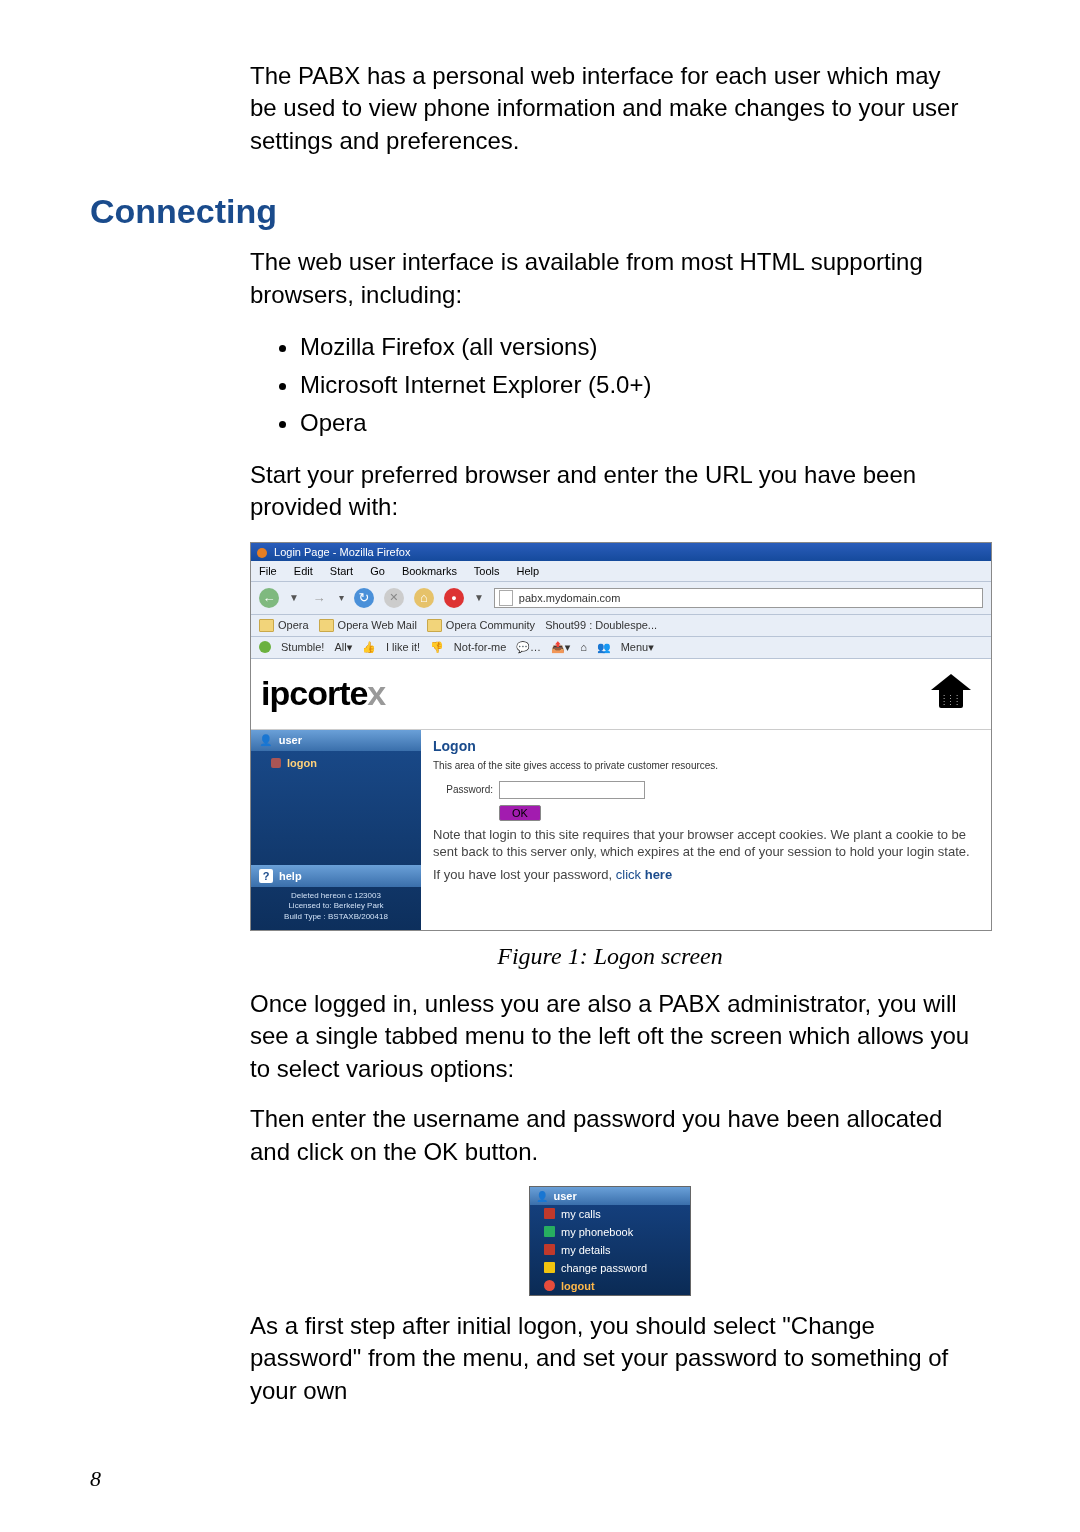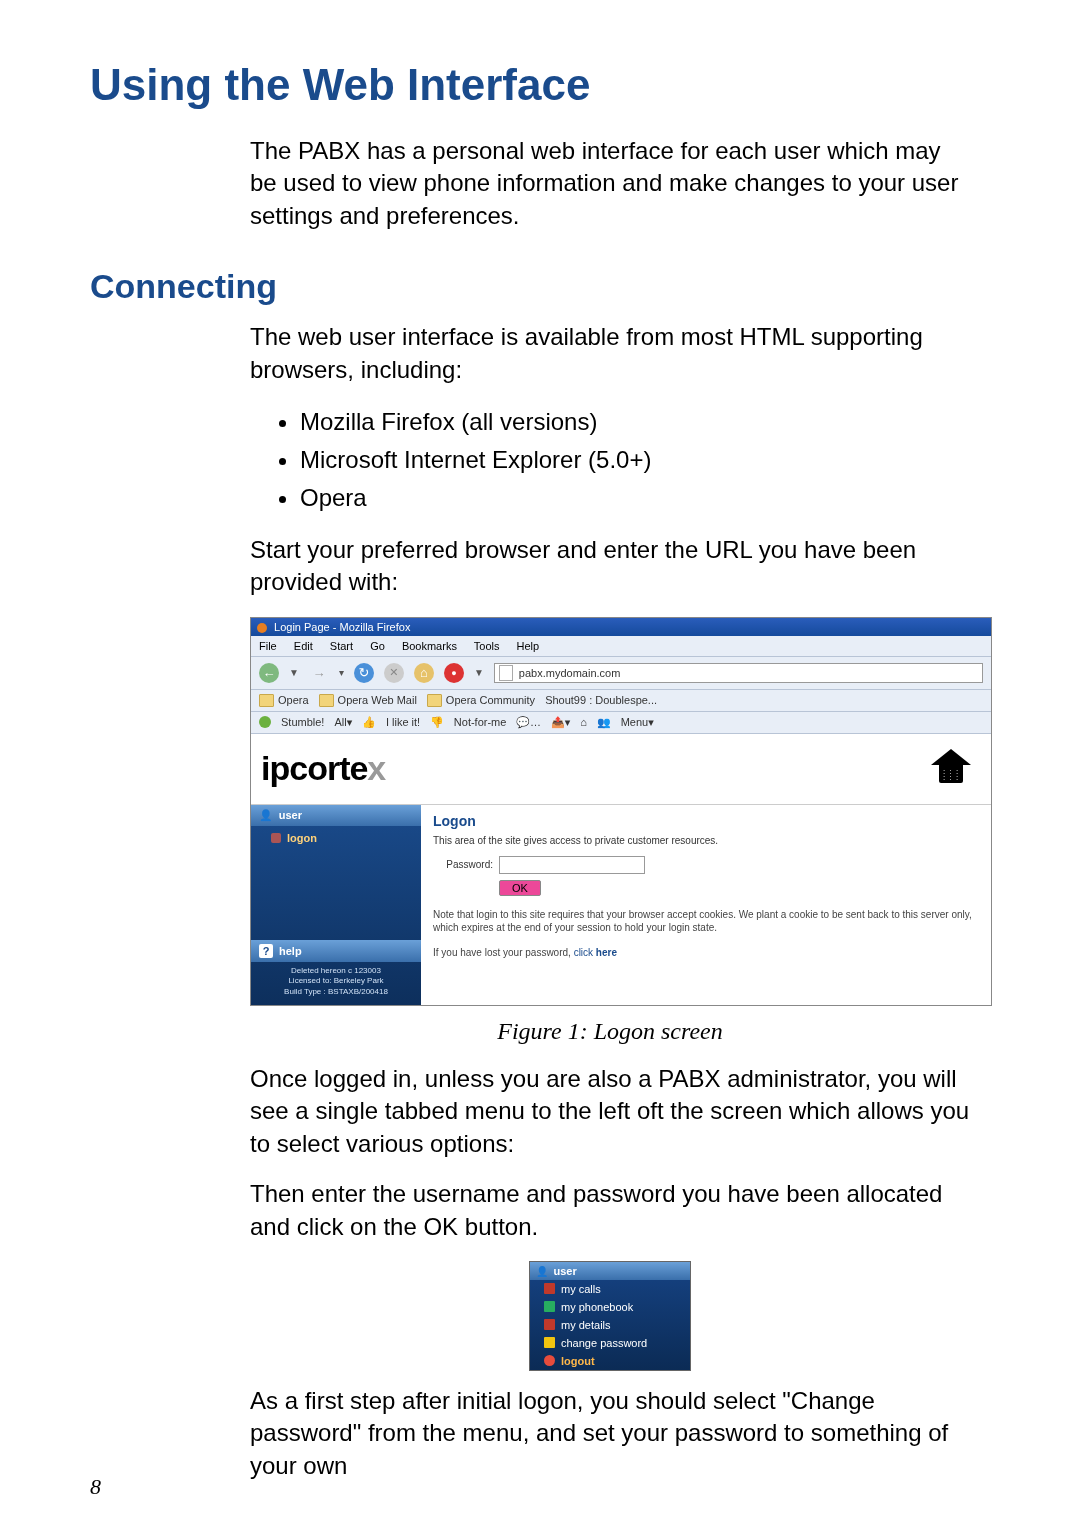--- a/index.html
+++ b/index.html
@@ -218,24 +218,24 @@
   .fig1 .main h3 {
     margin:0 0 6px 0;color:#1a4b8c;font-size:14px;font-weight:bold;
   }
   .fig1 .main .intro { margin-bottom:10px; font-size:10px;}
   .fig1 .form-row { display:flex;align-items:center;gap:6px;margin-bottom:6px; font-size:10px;}
   .fig1 .form-row label { width:60px; text-align:right;}
   .fig1 .form-row input {
     border:1px solid #999;height:16px;width:140px;font-size:11px;padding:0 2px;
   }
   .fig1 .ok-btn {
-    margin-left:66px;border:1px solid #888;background:#ec4899;
+    margin-left:66px;border:1px solid #888;background:#a21caf;
     padding:1px 12px;font-size:11px;border-radius:2px;
   }
-  .fig1 .note { font-size:10px;color:#444;margin-top:12px;line-height:1.3;}
+  .fig1 .note { font-size:13px;color:#444;margin-top:6px;line-height:1.3;}
   .fig1 .note .link { color:#1a4b8c; }
   .fig1 .note .here { font-weight:bold; }
 
   
   .fig2 {
     width: 160px;
     margin: 10px auto 14px auto;
     border: 1px solid #666;
     font-family: Tahoma, Arial, sans-serif;
     font-size: 11px;
@@ -262,21 +262,20 @@
   .fig2 .ic-det  { background:#c0392b;border-radius:1px;}
   .fig2 .ic-key  { background:#f1c40f;border-radius:1px;}
   .fig2 .ic-out  { background:#e74c3c;border-radius:50%;}
 
 </style>
 </head>
 <body>
 
 <div class="page">
 
-  <h1 class="title">Using the Web Interface</h1>
 
   <div class="body-block">
     <p class="body">The PABX has a personal web interface for each user which may be used to view phone information and make changes to your user settings and preferences.</p>
   </div>
 
   <h2 class="subhead">Connecting</h2>
 
   <div class="body-block">
     <p class="body">The web user interface is available from most HTML supporting browsers, including:</p>
 

